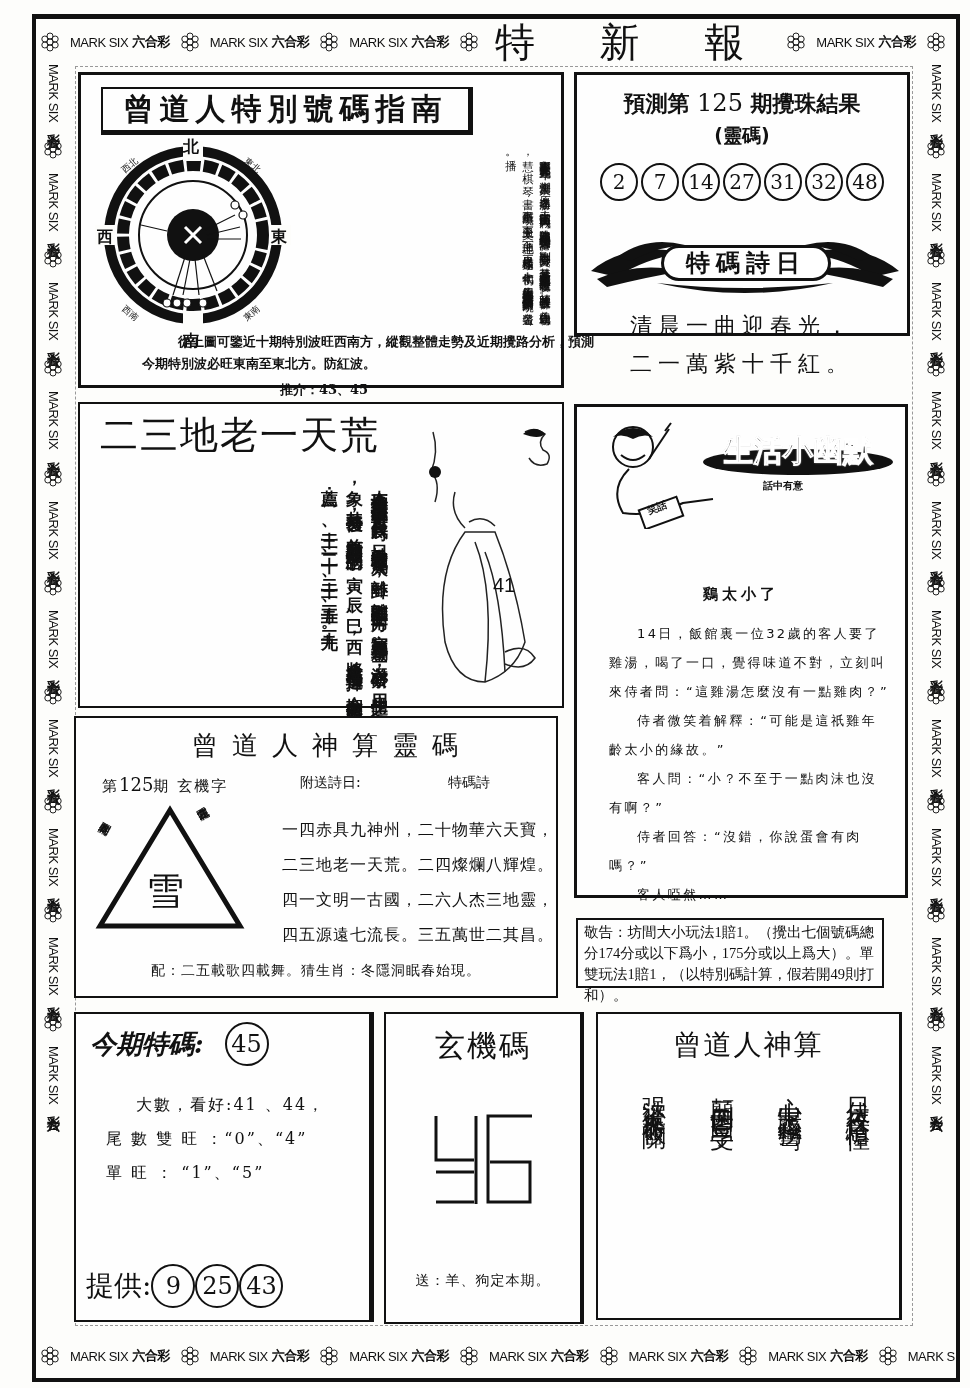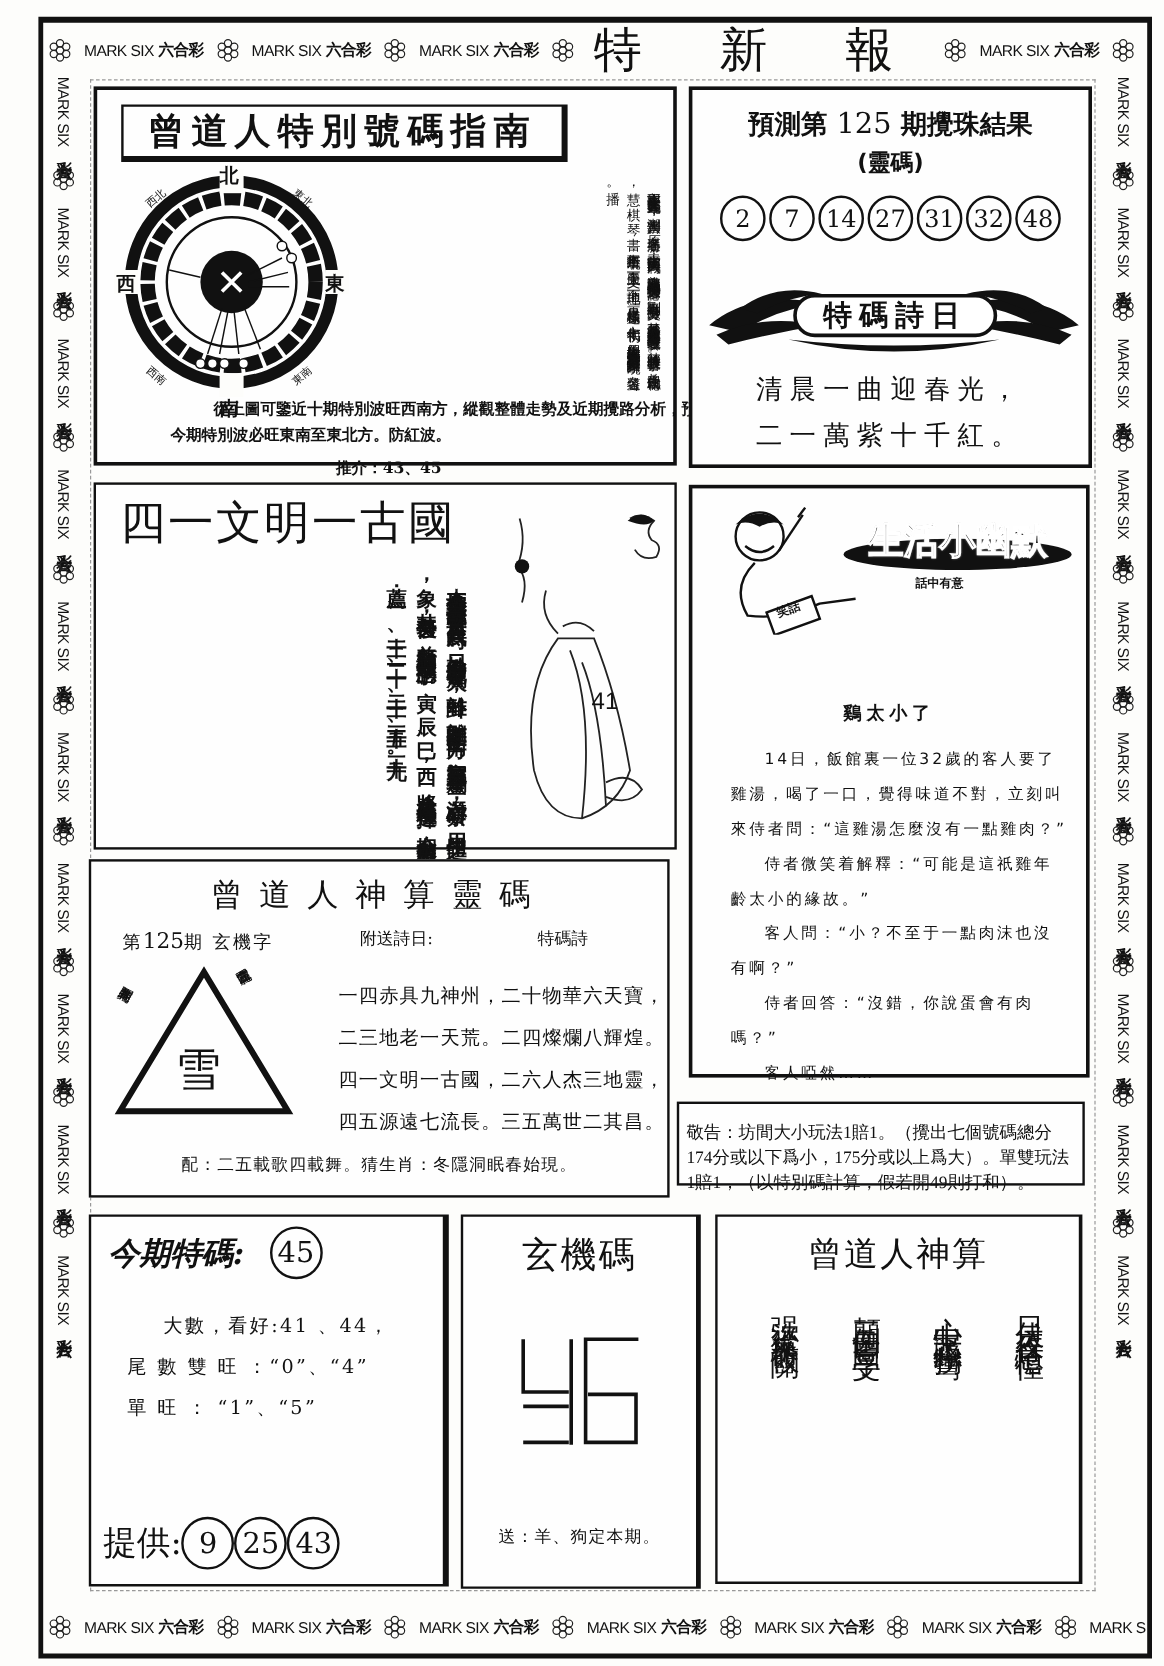--- a/index.html
+++ b/index.html
@@ -27,21 +27,21 @@
 
   
   #s1 { left: 78px; top: 72px; width: 486px; height: 316px; border-width: 3px; }
   #s1 .title-bar { position: absolute; left: 20px; top: 12px; width: 372px; height: 48px; border: 2px solid #111; border-right-width: 5px; border-bottom-width: 5px; display: flex; align-items: center; justify-content: center; font-family: "DejaVu Sans", sans-serif; font-weight: bold; font-size: 30px; letter-spacing: 6px; }
   #s1 .compass { position: absolute; left: 14px; top: 60px; width: 196px; height: 196px; }
   #s1 .bio { position: absolute; left: 206px; top: 76px; width: 266px; height: 160px; font-size: 11.5px; line-height: 17px; writing-mode: vertical-rl; letter-spacing: 0.6px; }
   #s1 .summary { position: absolute; left: 18px; top: 256px; width: 460px; font-size: 13px; font-weight: bold; line-height: 22px; text-indent: 36px; margin-left: 43px; }
   #s1 .recommend { position: absolute; left: 0; top: 306px; width: 486px; text-align: center; font-size: 13px; font-weight: bold; }
 
   
-  #s2 { left: 574px; top: 72px; width: 336px; height: 318px; border-width: 3px; }
+  #s2 { left: 574px; top: 72px; width: 336px; height: 264px; border-width: 3px; }
   #s2 .head { position: absolute; top: 14px; left: 0; width: 100%; text-align: center; font-family: "DejaVu Sans", sans-serif; font-weight: bold; font-size: 22px; }
   #s2 .head .num { font-family: "DejaVu Serif", serif; font-weight: normal; font-size: 24px; }
   #s2 .sub { position: absolute; top: 48px; left: 0; width: 100%; text-align: center; font-family: "DejaVu Sans", sans-serif; font-weight: bold; font-size: 19px; }
   #s2 .balls { position: absolute; top: 88px; left: 0; width: 100%; display: flex; justify-content: center; gap: 3px; }
   .ball { width: 38px; height: 38px; border: 2px solid #111; border-radius: 50%; display: flex; align-items: center; justify-content: center; font-size: 20px; }
   #s2 .poem-title { position: absolute; top: 156px; left: 10px; width: 316px; height: 64px; }
   #s2 .poem-title .lbl { position: absolute; left: 74px; top: 14px; width: 170px; height: 36px; border: 3px solid #111; border-radius: 20px; background: #fff; display: flex; justify-content: center; align-items: center; font-family: "DejaVu Sans", sans-serif; font-weight: bold; font-size: 24px; letter-spacing: 6px; }
   #s2 .poem { position: absolute; top: 232px; left: 0; width: 100%; text-align: center; font-family: "DejaVu Sans", sans-serif; font-size: 22px; line-height: 38px; letter-spacing: 6px; }
 
   
@@ -56,25 +56,25 @@
   #s4 .cartoon { position: absolute; left: 22px; top: 12px; width: 120px; height: 110px; }
   #s4 .hum-title { position: absolute; left: 126px; top: 22px; width: 190px; height: 46px; }
   #s4 .hum-title .oval { position: absolute; left: 0; top: 20px; width: 190px; height: 26px; background: #111; border-radius: 50%; }
   #s4 .hum-title .txt { position: absolute; left: 0; top: 2px; width: 190px; text-align: center; font-family: "DejaVu Sans", sans-serif; font-size: 30px; color: #111; -webkit-text-stroke: 1px #fff; text-shadow: 0 0 2px #fff; font-weight: bold; }
   #s4 .hum-sub { position: absolute; left: 186px; top: 72px; font-family: "DejaVu Sans", sans-serif; font-size: 10px; font-weight: bold; }
   #s4 .story-title { position: absolute; left: 0; top: 154px; width: 100%; text-align: center; font-family: "DejaVu Sans", sans-serif; font-size: 15px; font-weight: bold; letter-spacing: 4px; margin-top: 24px; }
   #s4 .story { position: absolute; left: 32px; top: 212px; width: 282px; font-family: "DejaVu Sans", sans-serif; font-size: 13px; line-height: 29px; letter-spacing: 2.4px; }
   #s4 .story p { text-indent: 28px; }
 
   
-  #notice { left: 564px; top: 918px; width: 340px; height: 70px; padding: 14px 6px; font-family: "Liberation Serif", serif; font-size: 14.5px; line-height: 21px; }
+  #notice { left: 576px; top: 918px; width: 308px; height: 70px; padding: 2px 6px; font-family: "Liberation Serif", serif; font-size: 14.5px; line-height: 21px; }
 
   
   #s5 { left: 74px; top: 716px; width: 484px; height: 282px; }
-  #s5 .title { position: absolute; left: 0; top: 10px; width: 100%; text-align: center; font-size: 26px; letter-spacing: 14px; }
+  #s5 .title { position: absolute; left: 16px; top: 10px; width: 100%; text-align: center; font-size: 26px; letter-spacing: 14px; }
   #s5 .period { position: absolute; left: 26px; top: 56px; font-size: 15px; letter-spacing: 2px; }
   #s5 .period .n { font-size: 18px; letter-spacing: 0; }
   #s5 .gift-lbl { position: absolute; left: 224px; top: 56px; font-size: 14px; }
   #s5 .poem-lbl { position: absolute; left: 372px; top: 56px; font-size: 14px; }
   #s5 .tri { position: absolute; left: 4px; top: 84px; width: 180px; height: 130px; }
   #s5 .lines { position: absolute; left: 206px; top: 94px; font-size: 16px; line-height: 35px; letter-spacing: 1px; }
   #s5 .foot { position: absolute; left: 0; top: 244px; width: 100%; text-align: center; font-size: 14px; letter-spacing: 1px; }
 
   
   #s6 { left: 74px; top: 1012px; width: 300px; height: 310px; border-width: 2px 5px 2px 2px; }
@@ -655,21 +655,21 @@
     </svg>
     <div class="lbl">特碼詩日</div>
   </div>
   <div class="poem">
     <div>清晨一曲迎春光，</div>
     <div>二一萬紫十千紅。</div>
   </div>
 </div>
 
 <div class="box" id="s3">
-  <div class="title">四一文明一古國</div>
+  <div class="title">二三地老一天荒</div>
   <div class="body">本座按卦理專揣戊子年甲寅月乙亥日戌時，日幹納音花甲屬火，離卦，離則旺于正南方，寅屬乾卦屬金。潛心察研，用生體之象，其勢甚優，兼顧財神取最理想的子、寅、辰、巳、西，將會成爲最佳選擇。今期向彩民推薦：一、十三、二十一、二十三、三十五、三十九。</div>
   <svg class="fig" viewBox="0 0 150 290">
     <g fill="none" stroke="#222" stroke-width="1.5">
       <path d="M28 20 q6 20 -2 40 q10 10 4 30"></path>
       <path d="M120 20 q10 -6 20 2 q-8 8 -2 16 q10 4 4 14 q-12 4 -18 -6"></path>
       <path d="M60 120 q-30 40 -20 110 q10 40 40 40 q30 -10 40 -40 q-10 -60 -30 -110 z"></path>
       <path d="M70 130 q20 50 10 140"></path>
         <path d="M80 140 q16 40 20 120"></path>
       <path d="M64 110 q14 -8 26 4"></path>
         <path d="M50 80 q-6 20 10 36"></path>

